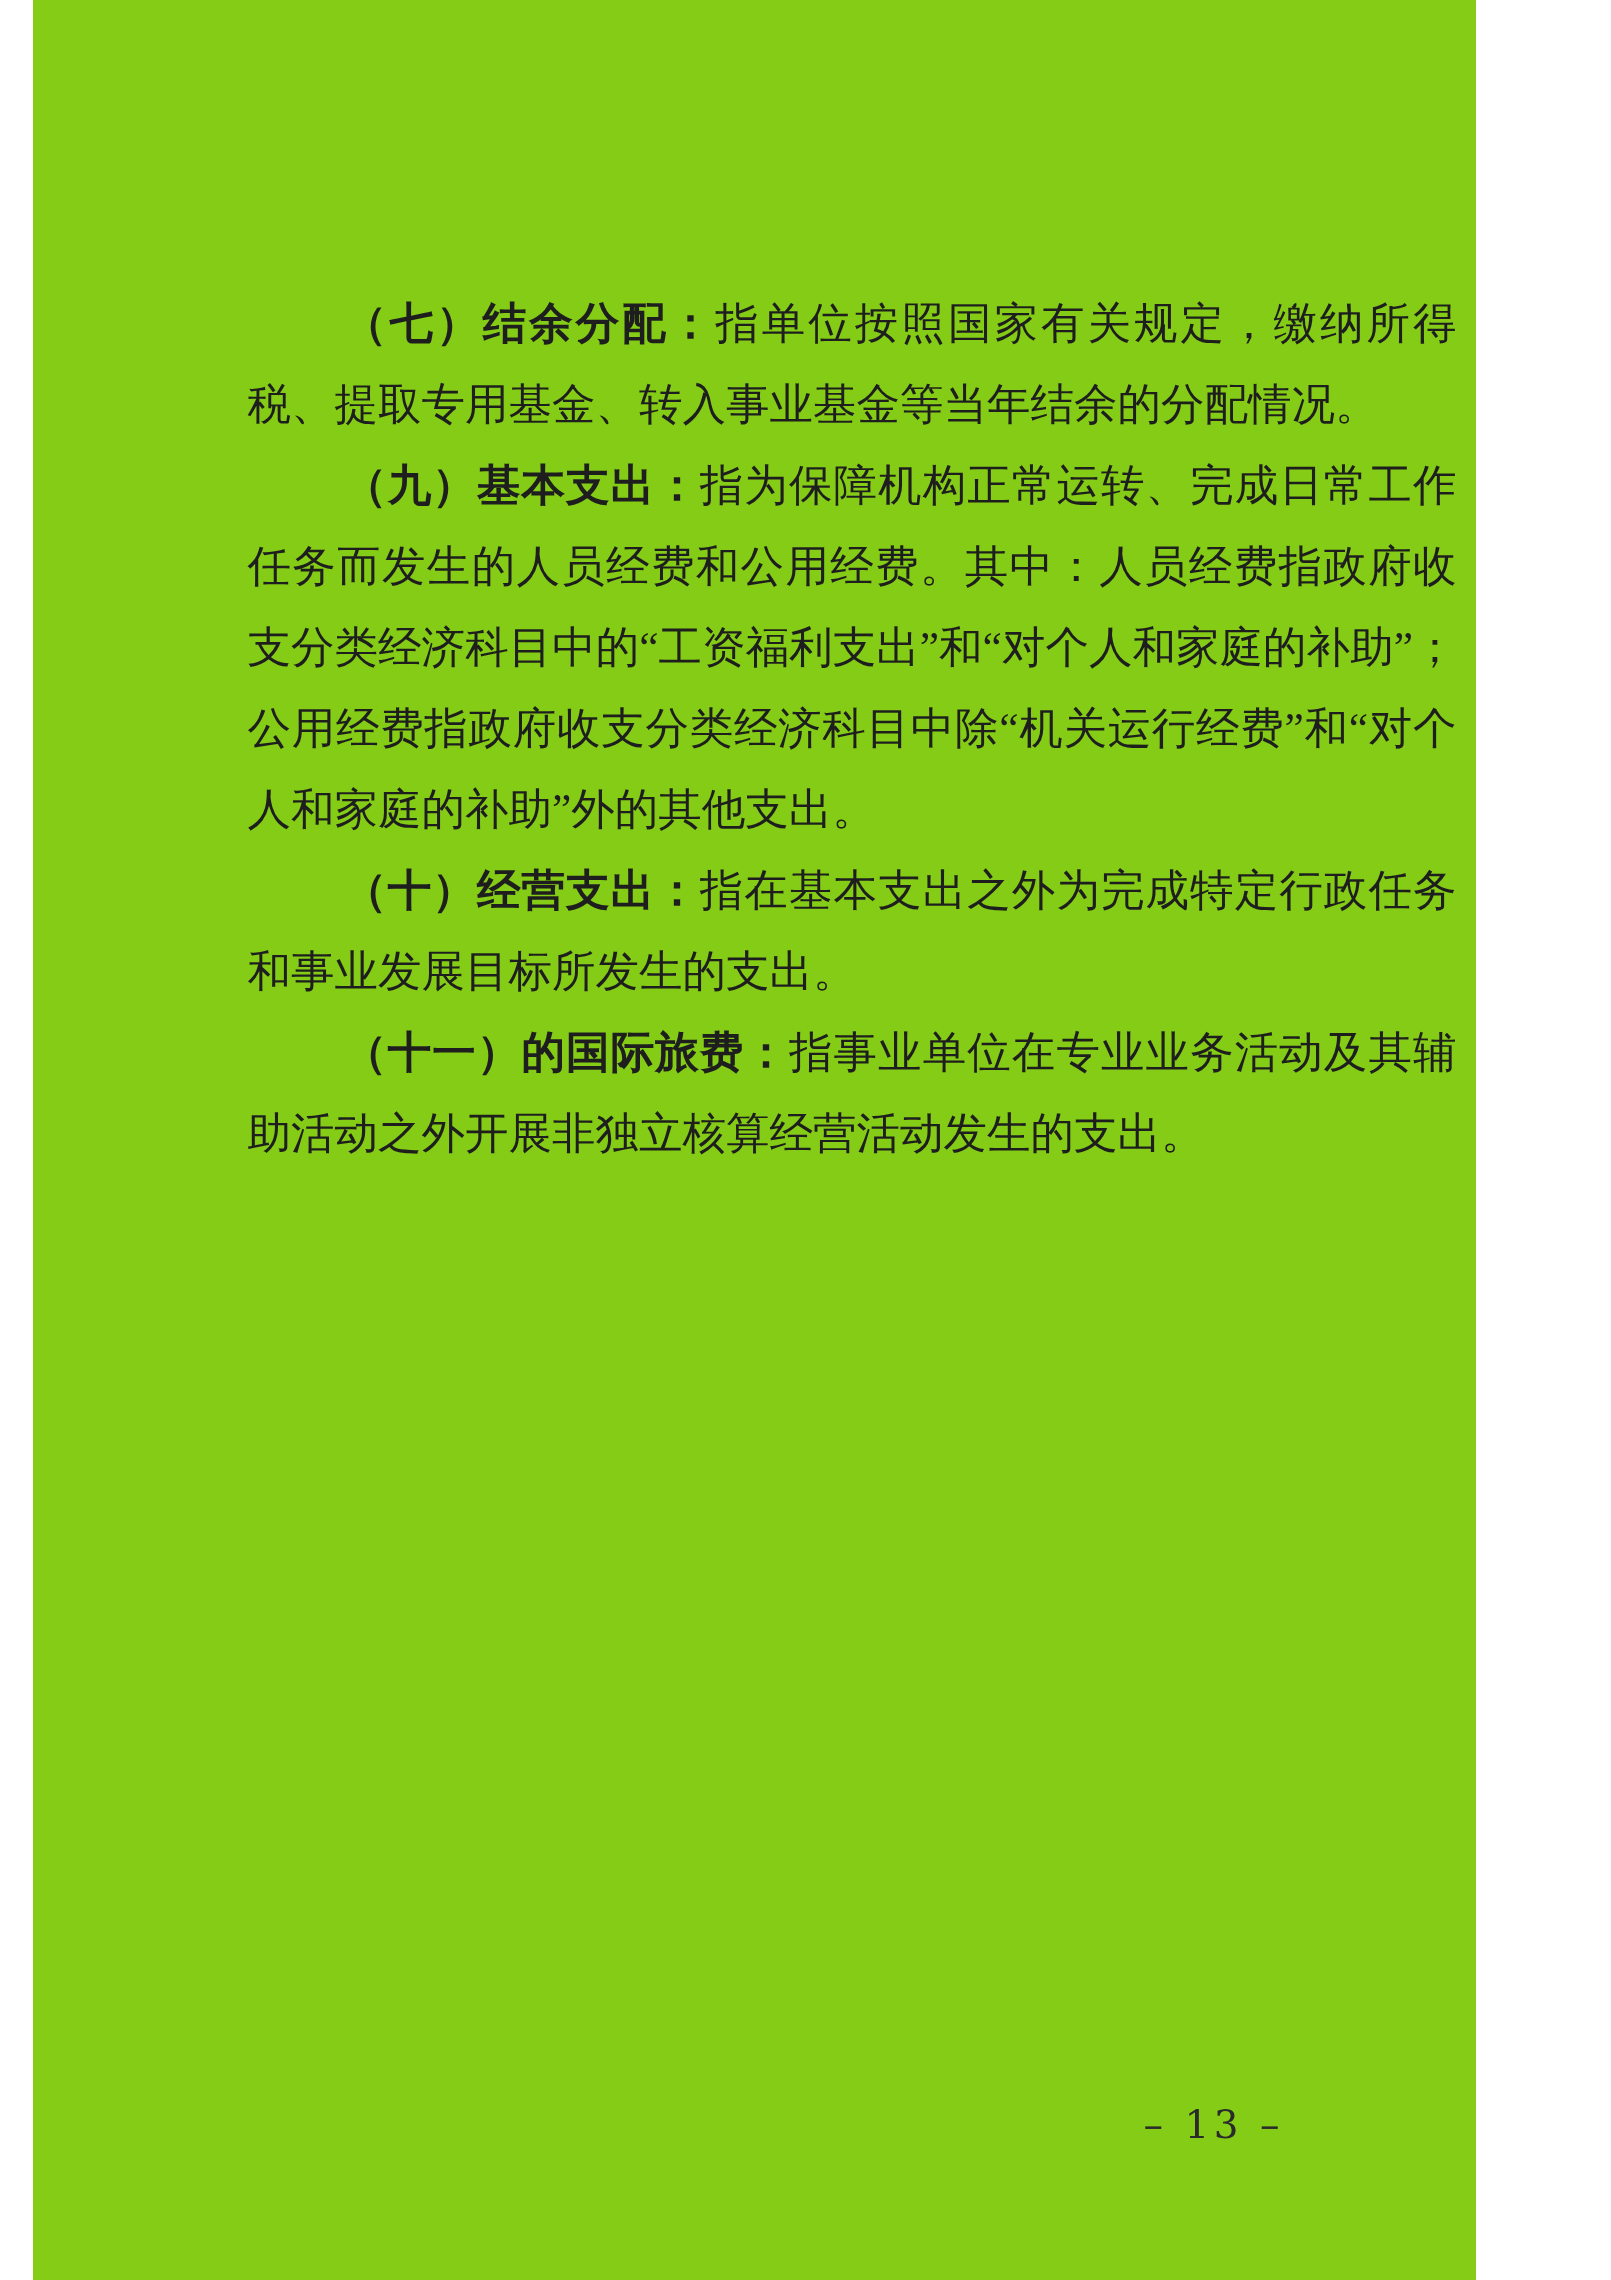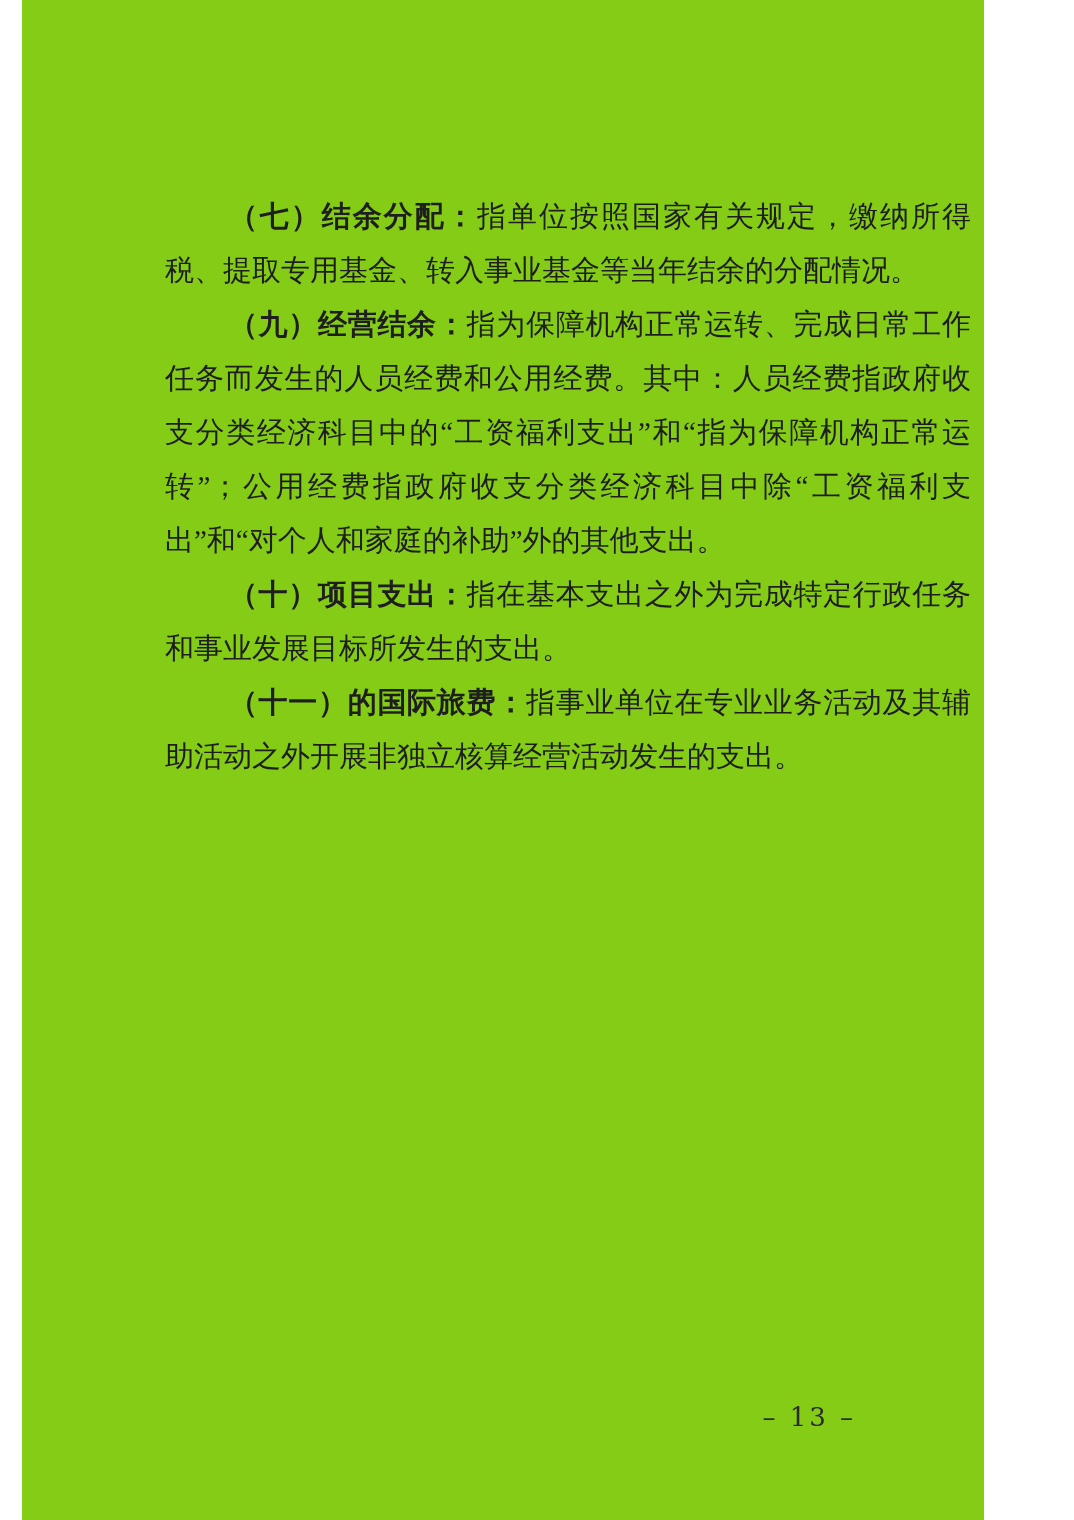--- a/index.html
+++ b/index.html
@@ -46,18 +46,18 @@
     white-space: pre;
     text-align: center;
   }
 </style>
 </head>
 <body>
 
 <div class="page">
   <div class="content">
     <p class="para"><span class="term-head">（七）结余分配：</span><span class="term-body">指单位按照国家有关规定，缴纳所得税、提取专用基金、转入事业基金等当年结余的分配情况。</span></p>
-    <p class="para"><span class="term-head">（九）经营结余：</span><span class="term-body">指为保障机构正常运转、完成日常工作任务而发生的人员经费和公用经费。其中：人员经费指政府收支分类经济科目中的“工资福利支出”和“指为保障机构正常运转”；公用经费指政府收支分类经济科目中除“工资福利支出”和“对个人和家庭的补助”外的其他支出。</span></p>
-    <p class="para"><span class="term-head">（十）项目支出：</span><span class="term-body">指在基本支出之外为完成特定行政任务和事业发展目标所发生的支出。</span></p>
+    <p class="para"><span class="term-head">（九）基本支出：</span><span class="term-body">指为保障机构正常运转、完成日常工作任务而发生的人员经费和公用经费。其中：人员经费指政府收支分类经济科目中的“工资福利支出”和“对个人和家庭的补助”；公用经费指政府收支分类经济科目中除“机关运行经费”和“对个人和家庭的补助”外的其他支出。</span></p>
+    <p class="para"><span class="term-head">（十）经营支出：</span><span class="term-body">指在基本支出之外为完成特定行政任务和事业发展目标所发生的支出。</span></p>
     <p class="para"><span class="term-head">（十一）的国际旅费：</span><span class="term-body">指事业单位在专业业务活动及其辅助活动之外开展非独立核算经营活动发生的支出。</span></p>
   </div>
   <div class="page-number">– 13 –</div>
 </div>
 
 </body></html>

